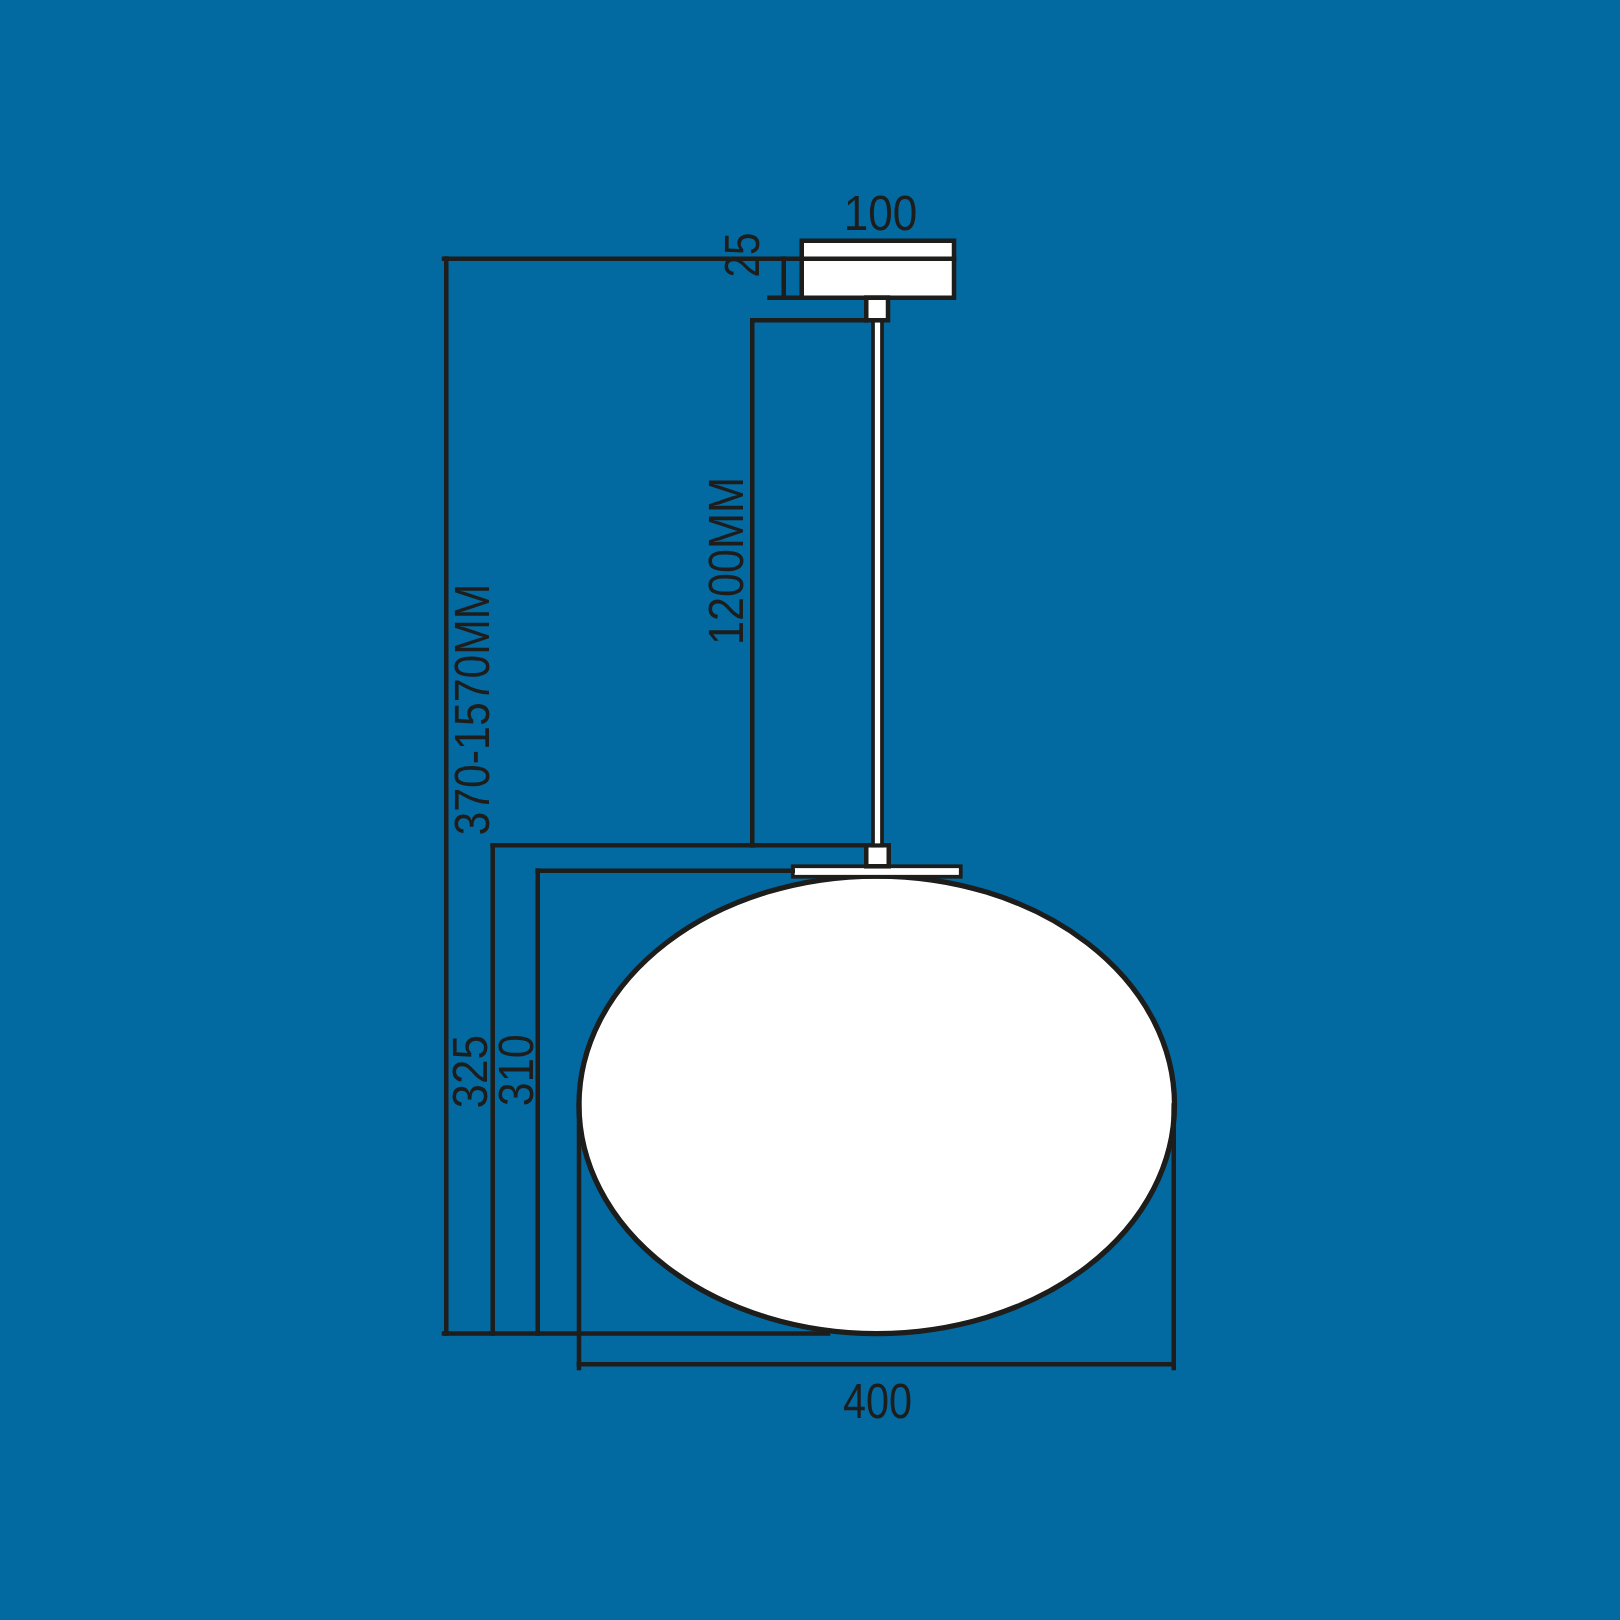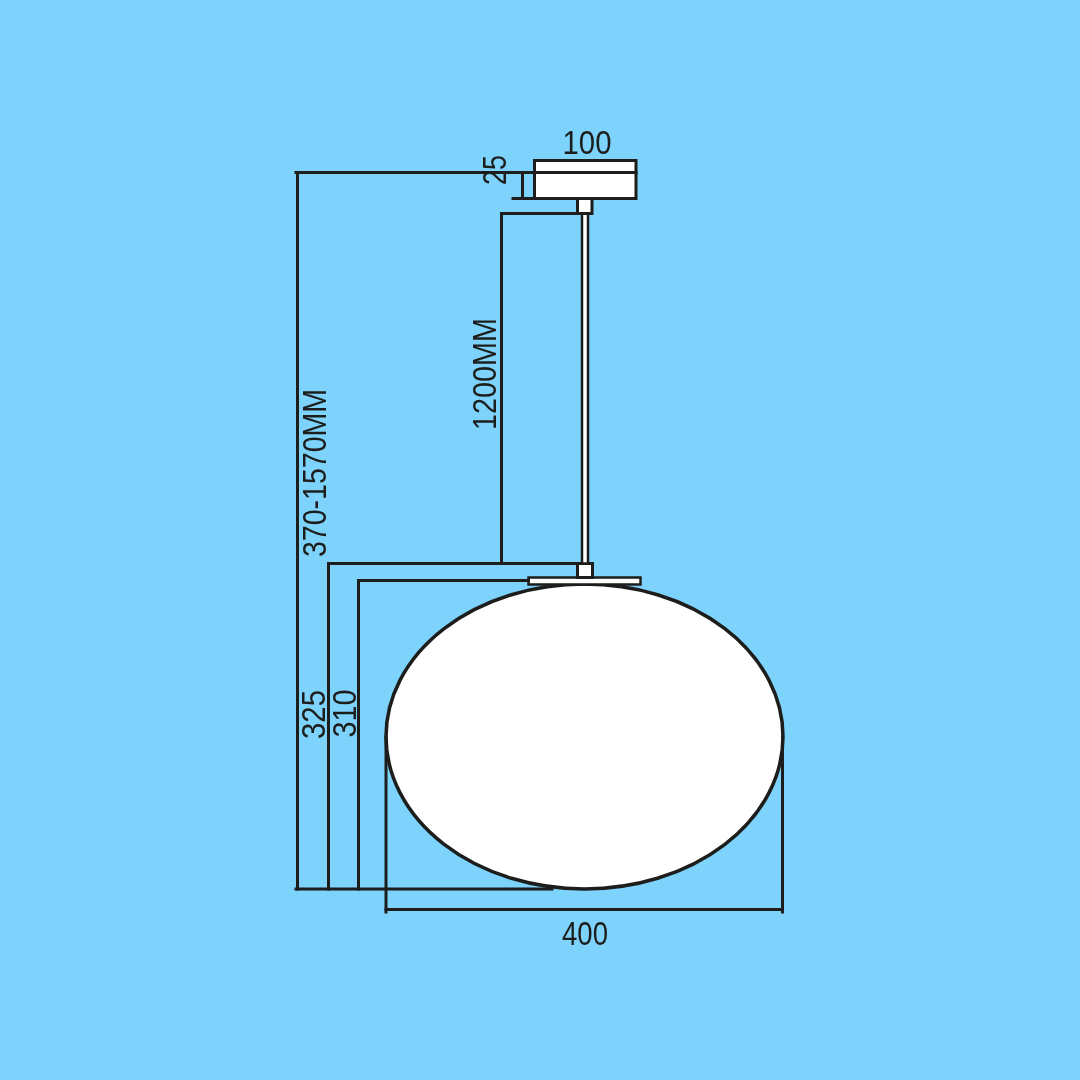--- a/index.html
+++ b/index.html
@@ -4,21 +4,21 @@
 <style>
   html, body {
     margin: 0;
     padding: 0;
     background: #ffffff;
   }
   .canvas {
     position: relative;
     width: 1080px;
     height: 1080px;
-    background: #7dd3fc;
+    background: #0369a1;
     overflow: hidden;
   }
   svg {
     display: block;
     width: 1080px;
     height: 1080px;
   }
   .geom {
     stroke: #1d1d1b;
     fill: none;

